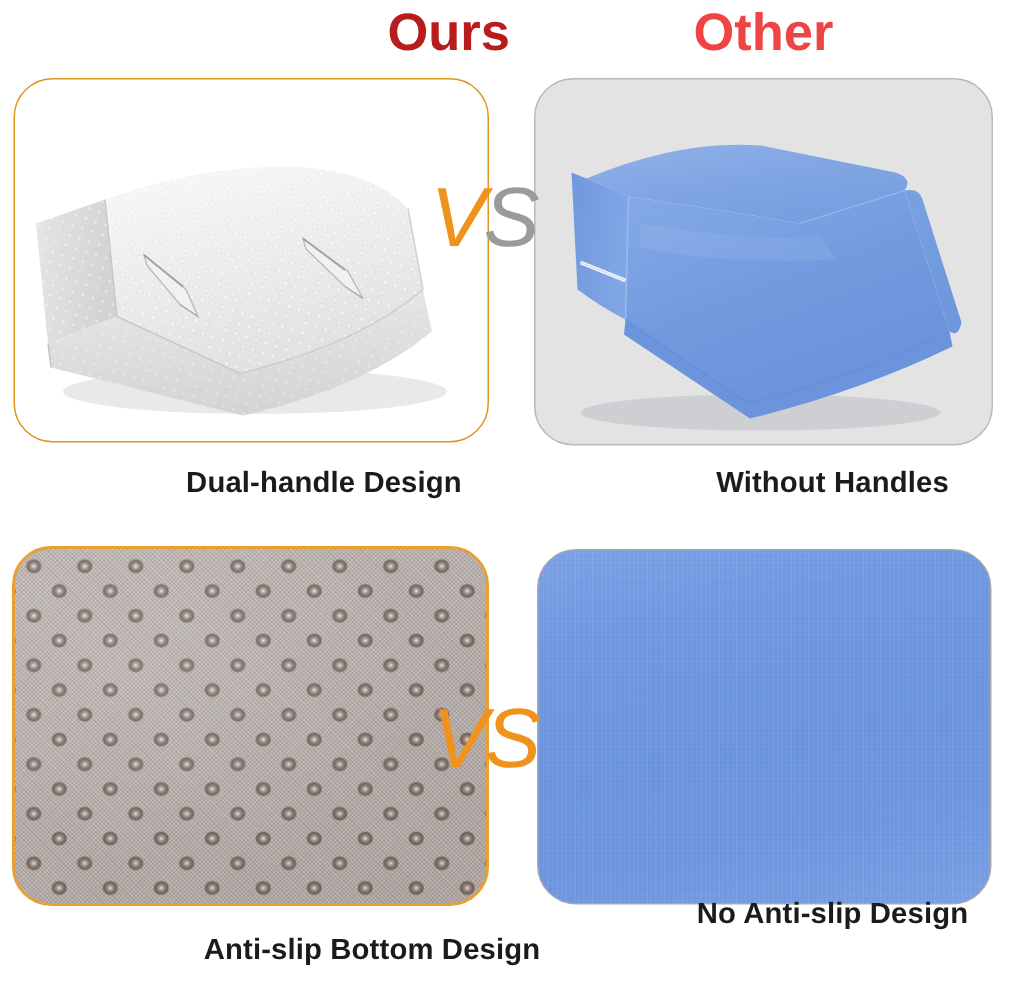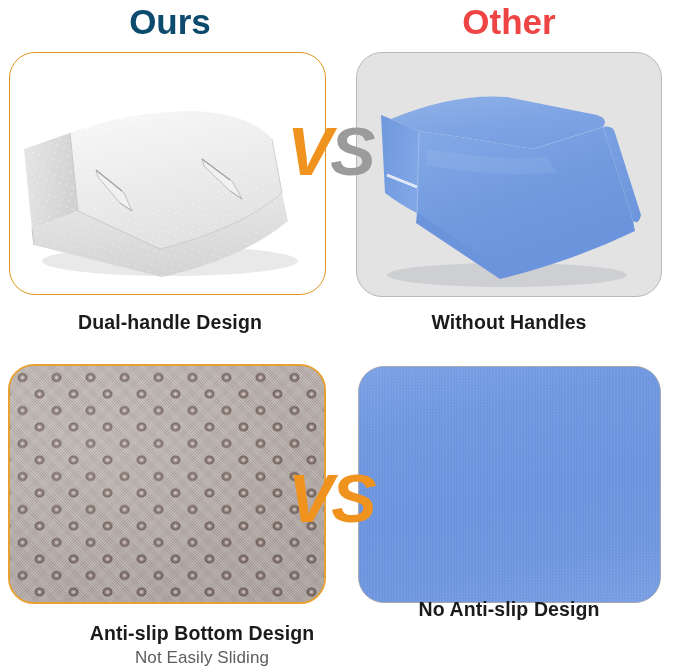--- a/index.html
+++ b/index.html
@@ -26,21 +26,21 @@
   .header-label {
     position: absolute;
     top: 0;
     width: 340px;
     text-align: center;
     font-size: 35px;
     font-weight: 600;
     letter-spacing: 0px;
     line-height: 44px;
   }
-  .header-ours  { left: 0px;   color: #0c4a6e; }
+  .header-ours  { left: 0px;   color: #b91c1c; text-align: right; }
   .header-other { left: 339px; color: #ef4444; }
 
   
   .panel {
     position: absolute;
     border-radius: 26px;
     box-sizing: border-box;
     overflow: hidden;
   }
   .panel-ours-top {
@@ -141,40 +141,41 @@
         rgba(255,255,255,0.05) 0px, rgba(255,255,255,0.05) 1px,
         rgba(255,255,255,0.0) 1px, rgba(255,255,255,0.0) 3px),
       repeating-linear-gradient(0deg,
         rgba(40,70,130,0.035) 0px, rgba(40,70,130,0.035) 1px,
         rgba(255,255,255,0.0) 1px, rgba(255,255,255,0.0) 3px);
   }
 
   
   .vs {
     position: absolute;
-    font-size: 68px;
-    font-weight: 700;
+    font-size: 56px;
+    font-weight: 400;
     font-style: italic;
     letter-spacing: -2px;
     line-height: 1;
     z-index: 40;
     user-select: none;
     white-space: nowrap;
   }
   .vs-top    { left: 287px; top: 117px; }
   .vs-bottom { left: 288px; top: 464px; }
   .vs .v { color: #F0921E; }
   .vs .s-gray   { color: #9B9B9B; }
   .vs .s-orange { color: #F0921E; }
 
   
   .caption {
     position: absolute;
     width: 340px;
     text-align: center;
+    margin-left: 46px;
   }
   .caption-title {
     font-size: 19.5px;
     font-weight: 700;
     color: #1b1b1b;
     line-height: 26px;
     letter-spacing: 0.1px;
   }
   .caption-sub {
     font-size: 17px;
@@ -316,18 +317,17 @@
 </div>
 
 <div class="panel panel-other-bottom">
   <div class="blue-fabric"></div>
 </div>
 
 <div class="vs vs-bottom"><span class="v">V</span><span class="s-orange">S</span></div>
 
 <div class="caption cap-ours-bot">
   <div class="caption-title">Anti-slip Bottom Design</div>
-  <div class="caption-sub">Not Easily Sliding</div>
 </div>
 <div class="caption cap-other-bot">
   <div class="caption-title">No Anti-slip Design</div>
   <div class="caption-sub cap-empty"></div>
 </div>
 
 </body></html>

